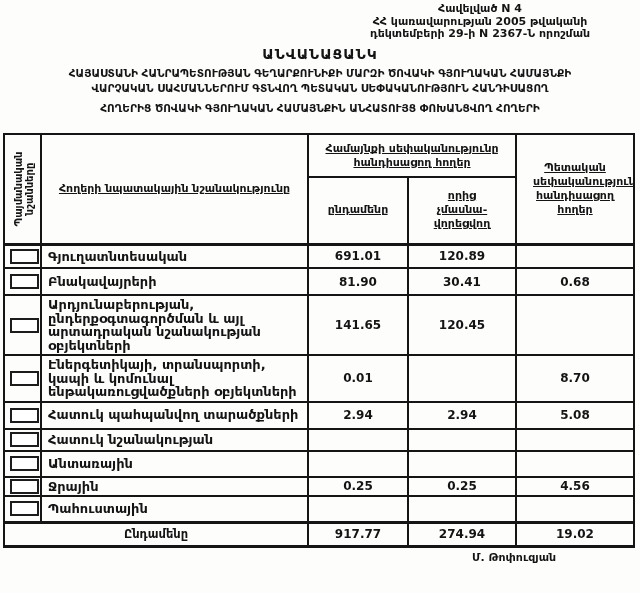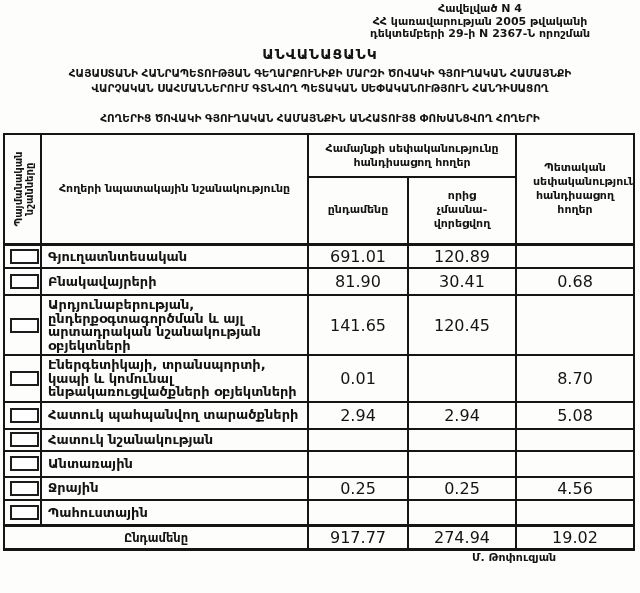--- a/index.html
+++ b/index.html
@@ -37,41 +37,42 @@
     position: absolute;
     left: 0;
     width: 100%;
     text-align: center;
     font-size: 10.5px;
     font-weight: bold;
     white-space: nowrap;
   }
   .t1 { top: 67px; }
   .t2 { top: 82px; }
-  .t3 { top: 102px; margin-top: 10px; }
+  .t3 { top: 102px; }
 
   table.land-table {
     position: absolute;
     top: 133px;
     left: 3px;
     width: 630px;
     border-collapse: collapse;
     table-layout: fixed;
   }
   .land-table th, .land-table td {
     border: 2px solid #151515;
     vertical-align: middle;
     overflow: hidden;
   }
   .land-table thead th {
     font-size: 11px;
     font-weight: bold;
     text-align: center;
     padding: 2px 16px;
     line-height: 14px;
+    text-decoration: underline;
   }
   .hr1 { height: 43px; }
   .hr2 { height: 67px; }
   .c-sym-h { position: relative; }
   .vertical-label {
     position: absolute;
     left: 50%;
     top: 50%;
     width: 102px;
     height: 33px;
@@ -85,22 +86,22 @@
     text-align: center;
   }
   .c-label {
     font-size: 13px;
     font-weight: bold;
     text-align: left;
     padding: 2px 6px;
     line-height: 13.5px;
   }
   .c-num {
-    font-size: 16px;
-    font-weight: normal;
+    font-size: 12px;
+    font-weight: bold;
     text-align: center;
     padding: 1px 2px;
   }
   .c-sym { padding: 0 0 0 5px; }
   .symbol-box {
     width: 29px;
     height: 15px;
     border: 2px solid #1c1c1c;
     background: #fff;
   }

